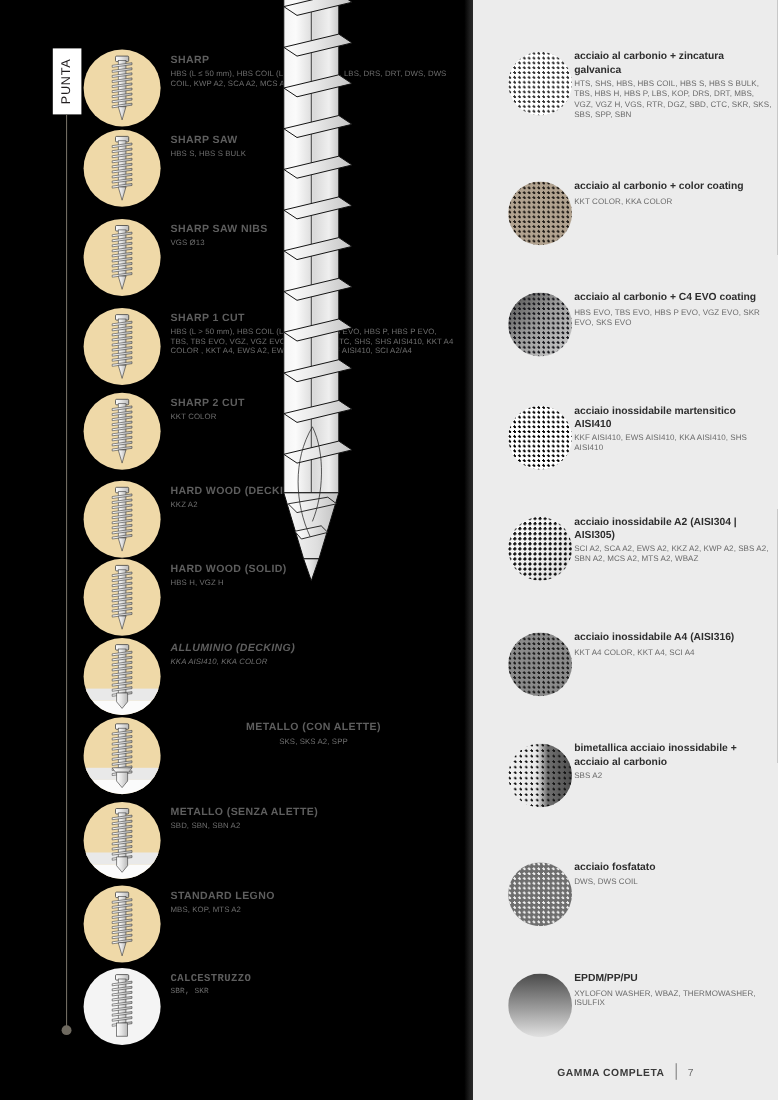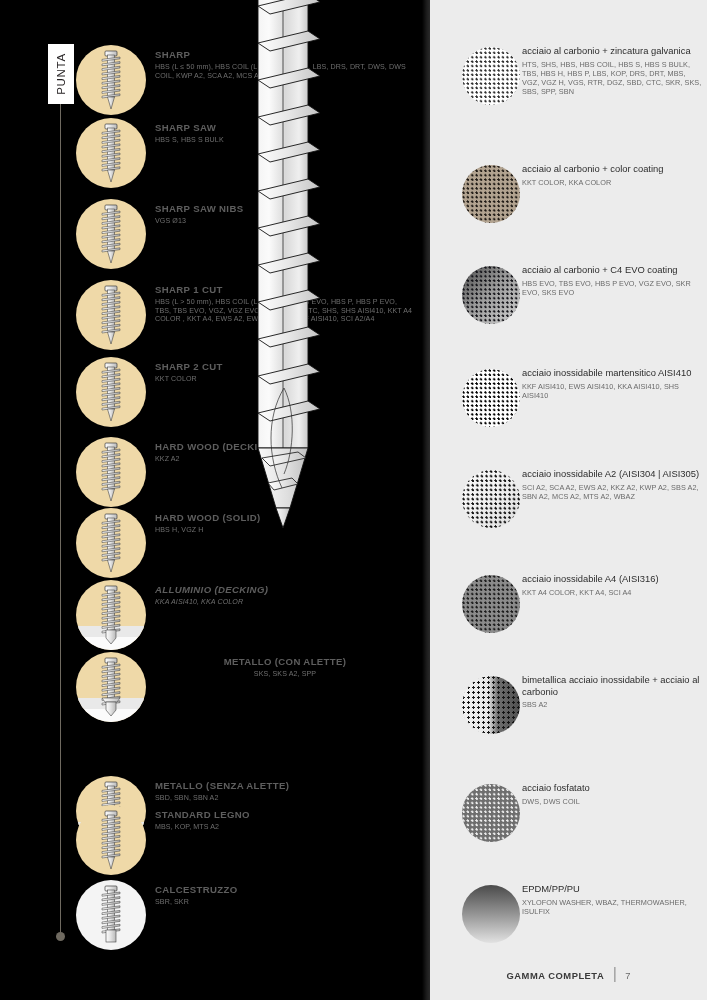--- a/index.html
+++ b/index.html
@@ -83,21 +83,21 @@
 
   .mat-row{position:absolute;left:0;width:277px;}
   .mat-disc{
     position:absolute;left:32px;top:0;width:58px;height:58px;border-radius:50%;
     overflow:hidden;
   }
   .mat-disc .dots{position:absolute;inset:0;}
   .mat-text{position:absolute;left:92px;top:-2px;width:180px;}
   .mat-title{
     font-size:9.4px;color:#2d2d2d;line-height:11.6px;margin:0 0 3px 0;
-    font-weight:normal;
+    font-weight:bold;
   }
   .mat-codes{
     font-size:7.3px;color:#6a6a6a;line-height:9.2px;margin:0;letter-spacing:.05px;
   }
 
   .footer{
     position:absolute;left:0;bottom:17px;width:277px;
     text-align:center;
   }
   .footer .fl{font-size:9.4px;font-weight:bold;color:#3a3a3a;letter-spacing:.5px;}
@@ -396,21 +396,21 @@
                 <path d="M26,46 L44,46 L41,50 L29,50 Z" fill="url(#sg_screw-metal-with-wings-icon)" stroke="#444" stroke-width="0.55"></path>
                 <path d="M30,50 L40,50 L40,58 L35,64 L30,58 Z" fill="url(#sg_screw-metal-with-wings-icon)" stroke="#444" stroke-width="0.6"></path>
               </svg>
             </span>
           </div>
           <div class="row-text">
             <p class="row-title">METALLO (CON ALETTE)</p>
             <p class="row-codes">SKS, SKS A2, SPP</p>
           </div>
         </div>
-        <div class="row" style="top: 729px; margin-top: 47px;">
+        <div class="row" style="top: 729px;">
           <div class="disc" style="background: rgb(239, 217, 168);">
             <div class="band"></div>
             <div class="band-lower"></div>
             <span style="position: absolute; left: 0px; top: 0px;">
               <svg width="70" height="70" viewBox="0 0 70 70">
    <defs>
     <linearGradient id="sg_screw-metal-no-wings-icon" x1="0" y1="0" x2="1" y2="0">
       <stop offset="0%" stop-color="#fdfdfd"></stop>
       <stop offset="45%" stop-color="#e4e4e4"></stop>
       <stop offset="100%" stop-color="#b9b9b9"></stop>
@@ -460,21 +460,21 @@
                 <path d="M26,51.199999999999996 L44,48.8 L44,50.599999999999994 L26,53 Z" fill="url(#sg_screw-standard-wood-icon)" stroke="#444" stroke-width="0.55"></path>
                 <path d="M31.5,52 L38.5,52 L35,64 Z" fill="url(#sg_screw-standard-wood-icon)" stroke="#444" stroke-width="0.6"></path>
               </svg>
             </span>
           </div>
           <div class="row-text">
             <p class="row-title">STANDARD LEGNO</p>
             <p class="row-codes">MBS, KOP, MTS A2</p>
           </div>
         </div>
-        <div class="row" style="top: 880px;">
+        <div class="row" style="top: 880px; font-family: Liberation Mono, monospace;">
           <div class="disc concrete" style="background: rgb(244, 244, 244);">
             <span style="position: absolute; left: 0px; top: 0px;">
               <svg width="70" height="70" viewBox="0 0 70 70">
    <defs>
     <linearGradient id="sg_screw-concrete-icon" x1="0" y1="0" x2="1" y2="0">
       <stop offset="0%" stop-color="#fdfdfd"></stop>
       <stop offset="45%" stop-color="#e4e4e4"></stop>
       <stop offset="100%" stop-color="#b9b9b9"></stop>
     </linearGradient>
    </defs>

